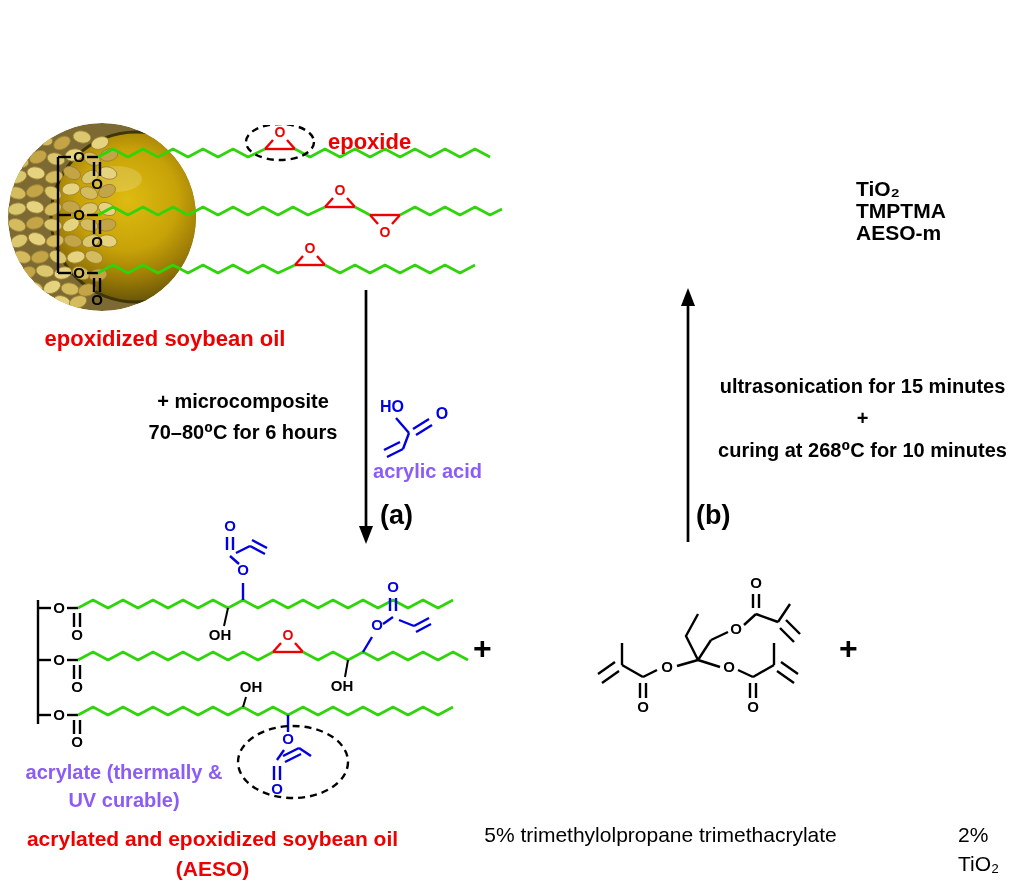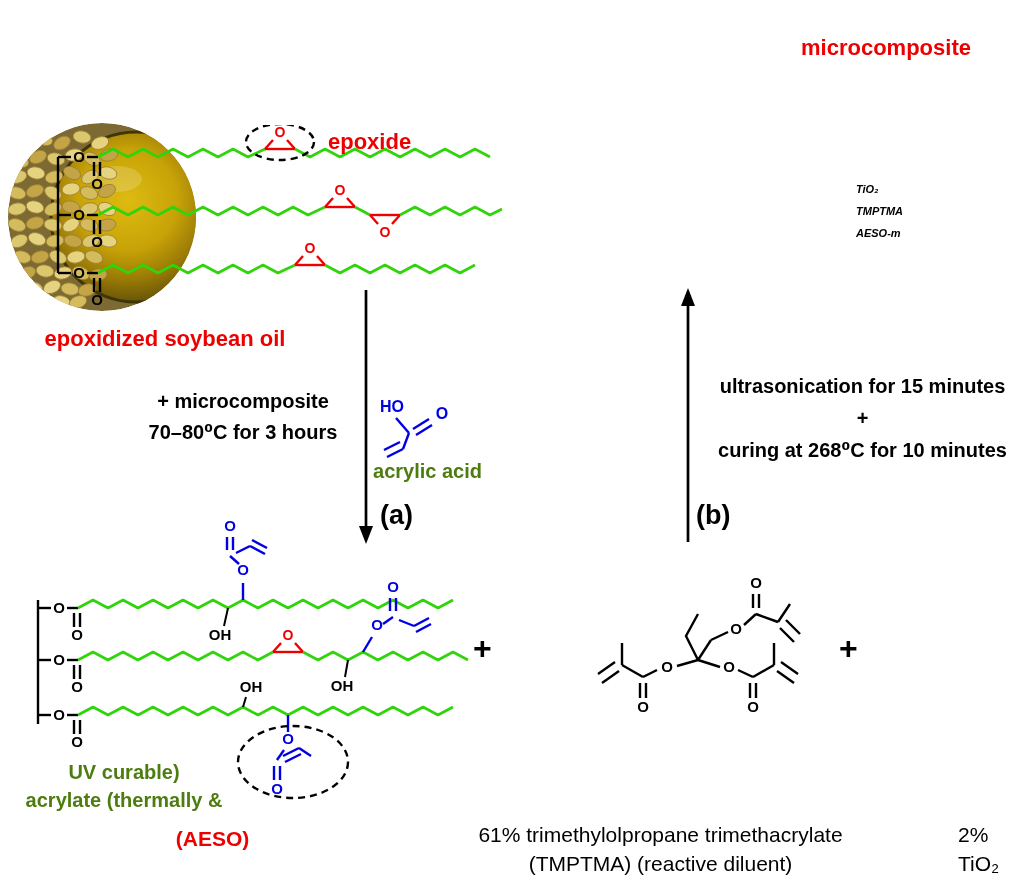--- a/index.html
+++ b/index.html
@@ -1,24 +1,24 @@
 <!DOCTYPE html>
 <html><head>
 <meta charset="utf-8">
 <style>
   * { margin:0; padding:0; box-sizing:border-box; }
   html,body { width:1024px; height:887px; }
   body { position:relative; background:#ffffff; font-family:"Liberation Sans","DejaVu Sans",sans-serif; overflow:hidden; }
   .abs { position:absolute; }
   .bold { font-weight:bold; }
   .red { color:#ee0000; }
-  .blue { color:#4d7c0f; }
+  .blue { color:#8b5cf6; }
   .black { color:#000000; }
   .center { text-align:center; }
-  .t17 { font-size:11px; line-height:22px;font-style:italic; }
+  .t17 { font-size:21px; line-height:22px; }
   .t20 { font-size:20px; line-height:31px; }
   .t21 { font-size:21px; line-height:29px; }
   .t22 { font-size:22px; line-height:27px; }
   .t27 { font-size:27px; }
   .t32 { font-size:32px; }
   svg { display:block; }
   svg text { font-family:"Liberation Sans","DejaVu Sans",sans-serif; font-weight:bold; }
   .bond { stroke:#000000; stroke-width:2.4; fill:none; }
   .bondthin { stroke:#000000; stroke-width:2; fill:none; }
   .gchain { stroke:#2fd40a; stroke-width:2.7; fill:none; stroke-linejoin:round; }
@@ -182,32 +182,31 @@
       <text class="atomR" x="270" y="128" text-anchor="middle">O</text>
     </g>
     <polyline class="gchain" points="285,140 300,148 315,140 330,148 345,140 360,148 375,140 390,148 405,140 420,148 435,140"></polyline>
   </g>
 </svg>
 
 <div class="abs bold red t22" style="left:328px; top:128px;">epoxide</div>
 <div class="abs bold red t22 center" style="left:10px; top:325px; width:310px;">epoxidized soybean oil</div>
 
 <div class="abs bold red t22 center" style="left:756px; top:34px; width:260px;">
-  <div>microcomposite</div>
 </div>
 
 <div class="abs bold black t17" style="left:856px; top:178px;">
   <div>TiO₂</div>
   <div>TMPTMA</div>
   <div>AESO-m</div>
 </div>
 
 <div class="abs bold black t20 center" style="left:118px; top:386px; width:250px;">
   <div>+ microcomposite</div>
-  <div>70–80⁰C for 3 hours</div>
+  <div>70–80⁰C for 6 hours</div>
 </div>
 
 <svg class="abs" style="left:352px; top:288px;" width="30" height="260" viewBox="0 0 30 260">
   <line class="arrow" x1="14" y1="2" x2="14" y2="240"></line>
   <polygon points="14,256 7,238 21,238" fill="#000000"></polygon>
 </svg>
 <div class="abs bold black t27" style="left:380px; top:500px;">(a)</div>
 
 <svg class="abs" style="left:372px; top:394px;" width="100" height="75" viewBox="0 0 100 75">
   <text class="atomBl" x="8" y="18" style="font-size:16px">HO</text>
@@ -313,25 +312,26 @@
       <text class="atomBl" x="269" y="274" text-anchor="middle">O</text>
       <line class="bbond" x1="275" y1="236" x2="291" y2="228"></line>
       <line class="bbond" x1="277" y1="242" x2="293" y2="234"></line>
       <line class="bbond" x1="291" y1="228" x2="303" y2="236"></line>
     </g>
     <ellipse class="dash" cx="285" cy="242" rx="55" ry="36"></ellipse>
   </g>
 </svg>
 
 <div class="abs bold blue t20 center" style="left:0px; top:758px; width:248px; line-height:28px;">
+  <div>acrylate (thermally &amp;</div>
   <div>UV curable)</div>
-  <div>acrylate (thermally &amp;</div>
 </div>
 
 <div class="abs bold red t21 center" style="left:0px; top:824px; width:425px; line-height:30px;">
+  <div>acrylated and epoxidized soybean oil</div>
   <div>(AESO)</div>
 </div>
 
 <div class="abs bold black t32" style="left:473px; top:630px;">+</div>
 <div class="abs bold black t32" style="left:839px; top:630px;">+</div>
 
 <svg class="abs" style="left:548px; top:552px;" width="300" height="200" viewBox="0 0 300 200">
   <g>
     <polyline class="bond" points="150,108 138,84 150,62"></polyline>
     <line class="bond" x1="150" y1="108" x2="129" y2="114"></line>
@@ -368,17 +368,16 @@
     <line class="bond" x1="211" y1="56" x2="211" y2="42"></line>
     <text class="atomB" x="208" y="36" text-anchor="middle">O</text>
     <line class="bond" x1="208" y1="62" x2="230" y2="70"></line>
     <line class="bond" x1="230" y1="70" x2="242" y2="52"></line>
     <line class="bond" x1="232" y1="76" x2="246" y2="90"></line>
     <line class="bond" x1="238" y1="68" x2="252" y2="82"></line>
   </g>
 </svg>
 
 <div class="abs black t21 center" style="left:448px; top:820px; width:425px;">
-  <div>61% trimethylolpropane trimethacrylate</div>
-  <div>(TMPTMA) (reactive diluent)</div>
+  <div>5% trimethylolpropane trimethacrylate</div>
 </div>
 
 <div class="abs black t21" style="left:958px; top:820px;">2% TiO₂</div>
 
 </body></html>

